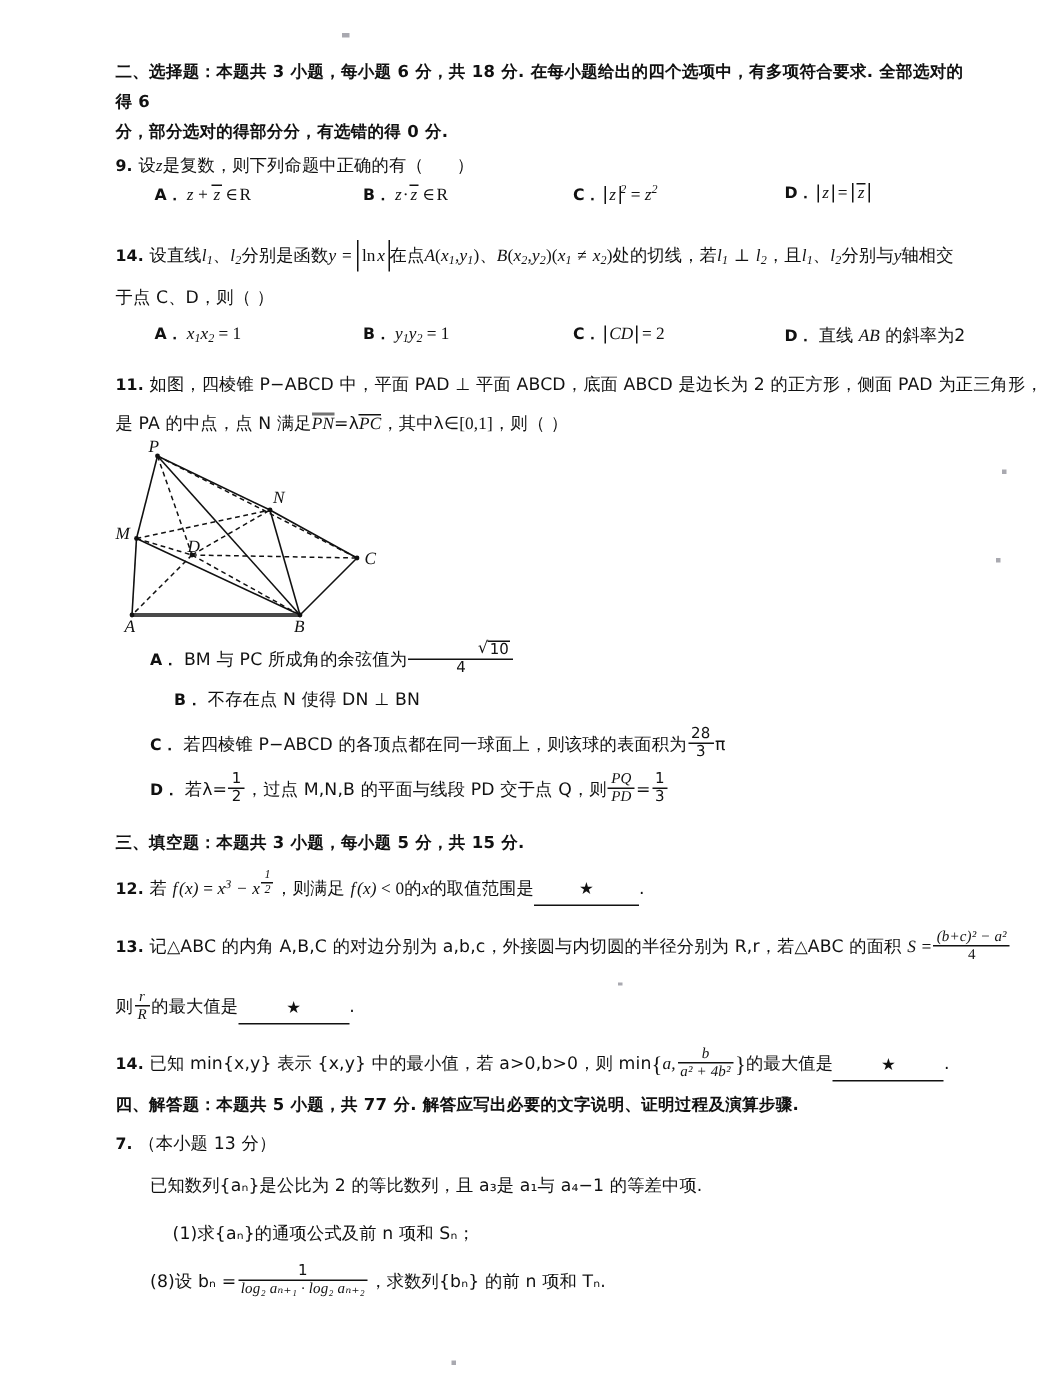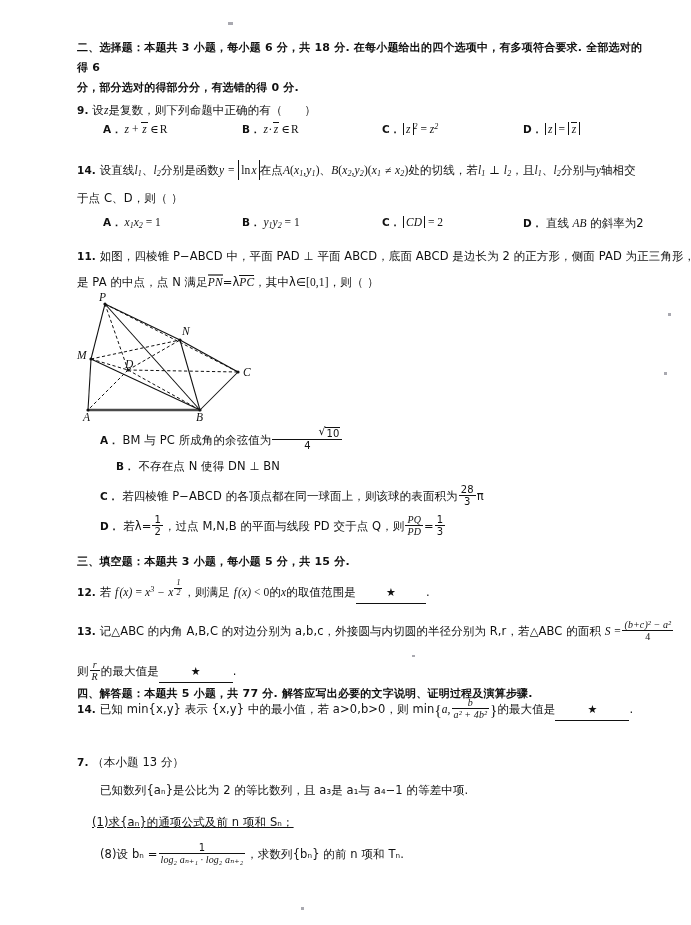--- a/index.html
+++ b/index.html
@@ -191,31 +191,31 @@
   </div>
   <div class="blk qline cn" style="left:77px;top:660px;white-space:nowrap;">
     <span>则</span><span class="frac mi"><span class="num">r</span><span class="den">R</span></span><span>的最大值是</span><span class="blank" style="width:74px;"><span class="star">★</span></span><span>.</span>
   </div>
 
   <div class="blk qline cn" style="left:77px;top:698px;white-space:nowrap;">
     <span class="lbl">14.</span>
     <span>已知 min{x,y} 表示 {x,y} 中的最小值，若 a&gt;0,b&gt;0，则 min</span><span class="mn" style="font-size:15px;vertical-align:-2px;">{</span><span class="mi">a,</span><span class="frac"><span class="num mi">b</span><span class="den mi">a² + 4b²</span></span><span class="mn" style="font-size:15px;vertical-align:-2px;">}</span><span>的最大值是</span><span class="blank" style="width:74px;"><span class="star">★</span></span><span>.</span>
   </div>
 
-  <div class="blk sec-head" style="left:77px;top:684px;">
+  <div class="blk sec-head" style="left:77px;top:727px;">
     <span>四、解答题：本题共 5 小题，共 77 分. 解答应写出必要的文字说明、证明过程及演算步骤.</span>
   </div>
 
   <div class="blk qline cn" style="left:77px;top:752px;">
     <span class="lbl">7.</span>
     <span>（本小题 13 分）</span>
   </div>
   <div class="blk qline cn" style="left:100px;top:780px;white-space:nowrap;">
     <span>已知数列{aₙ}是公比为 2 的等比数列，且 a₃是 a₁与 a₄−1 的等差中项.</span>
   </div>
-  <div class="blk qline cn" style="left:92px;top:812px;text-decoration:underline;">
+  <div class="blk qline cn" style="left:115px;top:812px;">
     <span>(1)求{aₙ}的通项公式及前 n 项和 Sₙ；</span>
   </div>
   <div class="blk qline cn" style="left:100px;top:843px;white-space:nowrap;">
     <span>(8)设 bₙ =</span><span class="frac" style="font-size:10px;"><span class="num">1</span><span class="den mi">log₂ aₙ₊₁ · log₂ aₙ₊₂</span></span><span>，求数列{bₙ} 的前 n 项和 Tₙ.</span>
   </div>
 
 </div>
 
 </body></html>

